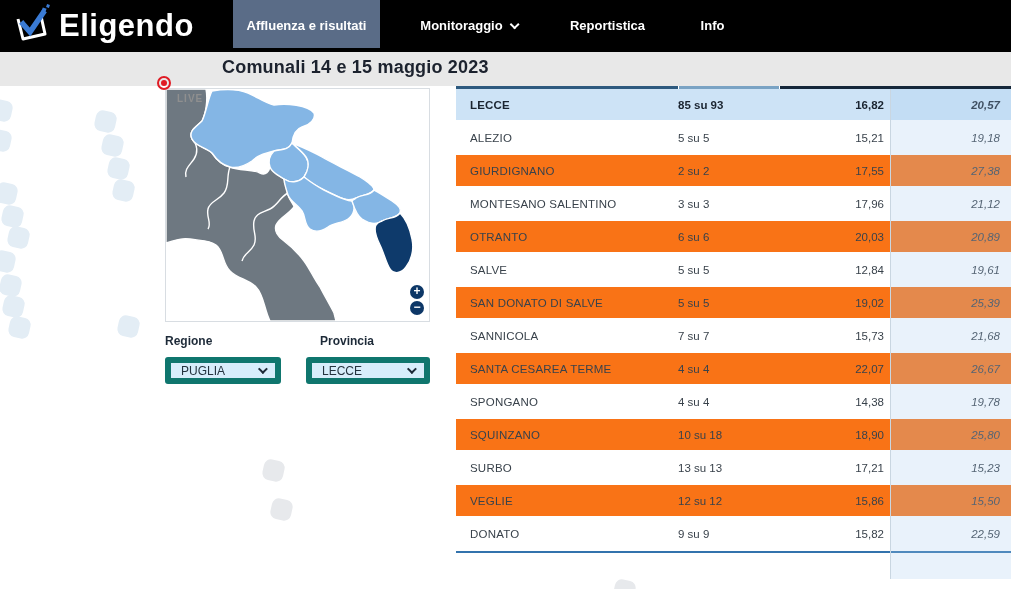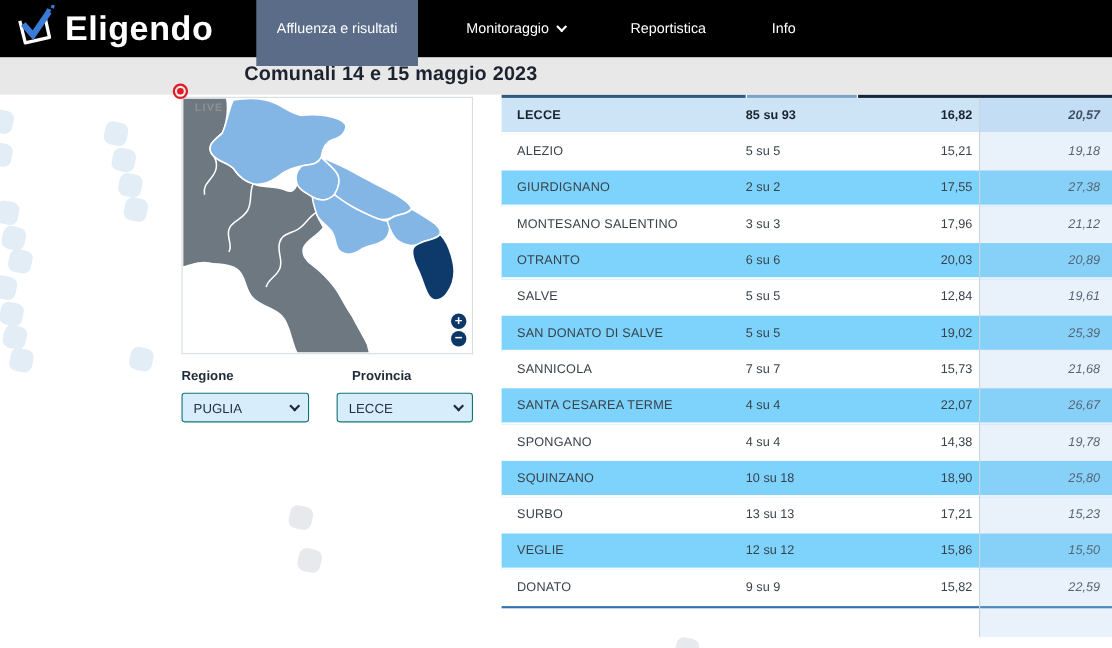--- a/index.html
+++ b/index.html
@@ -13,22 +13,22 @@
           transform:rotate(12deg); z-index:0; }
   .deco.blue { background:#e3edf5; }
   .deco.gray { background:#e7e9ec; }
 
   
   .navbar { position:absolute; left:0; top:0; width:1011px; height:52px;
             background:#000000; z-index:5; }
   .brand { position:absolute; left:12px; top:6px; height:40px;
            display:flex; align-items:center; gap:7px; color:#fff; }
   .brand-text { font-size:31px; font-weight:bold; letter-spacing:0.5px; }
-  .nav-item { position:absolute; top:0; height:60px; line-height:52px;
-              color:#fff; font-size:13px; font-weight:normal; text-align:center;
+  .nav-item { position:absolute; top:0; height:48px; line-height:52px;
+              color:#fff; font-size:13px; font-weight:bold; text-align:center;
               cursor:pointer; white-space:nowrap; }
   .nav-item.active { background:#5a6c87; }
   .chev { display:inline-block; width:7px; height:7px; border:solid #fff;
           border-width:0 2px 2px 0; transform:rotate(45deg) translateY(-3px);
           margin-left:6px; vertical-align:middle; }
 
   
   .subheader { position:absolute; left:0; top:52px; width:1011px; height:34px;
                background:#e8e8e8; z-index:4; }
   .live { position:absolute; left:157px; top:9px; display:flex;
@@ -49,37 +49,37 @@
   .zoom-controls { position:absolute; right:5px; top:196px; display:flex;
                    flex-direction:column; gap:2px; }
   .zoom-btn { width:14px; height:14px; border-radius:50%; background:#0d3767;
               color:#fff; font-size:12px; line-height:13px; text-align:center;
               font-weight:bold; cursor:pointer; }
 
   
   .filter-label { position:absolute; font-size:12px; font-weight:bold;
                   color:#1d2a38; z-index:2; }
   .select { position:absolute; height:27px; background:#d7edfb;
-            border:1px solid #0f766e; border-radius:3px; z-index:2;
+            border:6px solid #0f766e; border-radius:3px; z-index:2;
             display:flex; align-items:center; padding:0 10px; cursor:pointer;
             font-size:12px; color:#24333f; }
   .select .sel-chev { margin-left:auto; width:7px; height:7px;
             border:solid #1d2a38; border-width:0 2px 2px 0;
             transform:rotate(45deg) translateY(-2px); }
 
   
   .results-table { position:absolute; left:456px; top:86px; width:555px; z-index:2; }
   .header-borders { display:flex; height:3px; }
   .hseg1 { width:222px; background:#2e5a7f; }
   .hgap  { width:1px; background:#fff; }
   .hseg2 { width:100px; background:#7aa3c4; }
   .hseg3 { width:231px; background:#15273a; }
   .trow { display:flex; height:33px; border-bottom:2px solid #fff;
           align-items:center; font-size:11.5px; cursor:pointer; }
-  .trow.stripe { background:#7dd3fc; }
+  .trow.stripe { background:#f97316; }
   .trow.hl { background:#cde3f6; font-weight:bold; color:#1a2430; }
   .c { white-space:nowrap; overflow:hidden; }
   .c.comune  { width:222px; padding-left:14px; text-align:left; letter-spacing:0.2px; }
   .c.sezioni { width:102px; }
   .c.votanti { width:110px; text-align:right; padding-right:6px; }
   .c.votanti-prec { width:121px; text-align:right; padding-right:11px;
                     font-style:italic; }
   .col4-band { position:absolute; left:434px; top:3px; width:121px; height:490px;
                background:rgba(168,205,238,0.25); border-left:1px solid #c9d6e1;
                pointer-events:none; }

